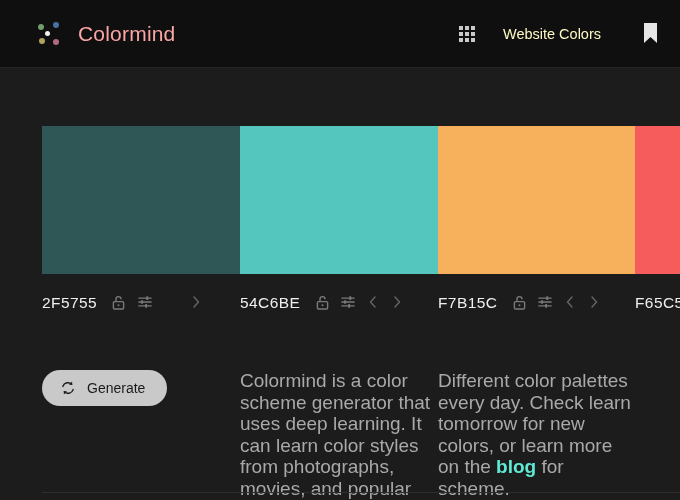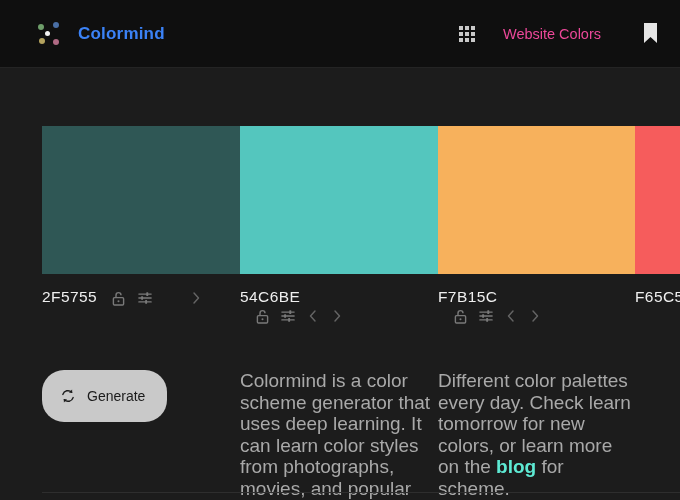--- a/index.html
+++ b/index.html
@@ -49,40 +49,39 @@
     height: 6px;
     border-radius: 50%;
   }
   .logo-dots i.d-tl { left: 2px;  top: 4px;  background: #6e9e6a; }
   .logo-dots i.d-tr { left: 17px; top: 2px;  background: #4a6fa5; }
   .logo-dots i.d-c  { left: 9px;  top: 11px; width: 5px; height: 5px; background: #f2f2f2; }
   .logo-dots i.d-bl { left: 3px;  top: 18px; background: #b3a25e; }
   .logo-dots i.d-br { left: 17px; top: 19px; background: #b06a84; }
 
   #brand-name {
-    font-size: 17px;
-    color: #3b82f6;
+    font-size: 21px;
+    color: #fca5a5;
     letter-spacing: 0.2px;
-    font-weight: bold;
   }
 
   #nav-right {
     margin-left: auto;
     display: flex;
     align-items: center;
     gap: 0px;
     padding-right: 0px;
   }
 
   .nav-link {
     display: flex;
     align-items: center;
     gap: 28px;
     font-size: 14.5px;
-    color: #ec4899;
+    color: #fef9c3;
     cursor: pointer;
     padding: 0 16px;
   }
 
   .grid-icon {
     display: grid;
     grid-template-columns: repeat(3, 4px);
     grid-template-rows: repeat(3, 4px);
     gap: 2px;
   }
@@ -117,21 +116,21 @@
   #swatch-controls {
     position: absolute;
     left: 42px;
     top: 288px;
     width: 700px;
     display: flex;
   }
   .swatch-ctl {
     flex: 0 0 auto;
     display: flex;
-    align-items: flex-start;
+    align-items: flex-end;
     height: 24px;
   }
   .hex-label {
     font-size: 15.5px;
     color: #efefef;
     letter-spacing: 0.4px;
     font-family: "Liberation Sans", sans-serif;
     cursor: pointer;
     white-space: nowrap;
   }
@@ -167,21 +166,21 @@
   }
 
   #generate-btn {
     display: inline-flex;
     align-items: center;
     gap: 11px;
     background: #c9c9c9;
     color: #1b1b1b;
     border: none;
     border-radius: 22px;
-    height: 52px;
+    height: 36px;
     padding: 0 22px 0 18px;
     font-size: 14px;
     font-family: "Liberation Sans", sans-serif;
     cursor: pointer;
   }
 
   .body-col {
     font-size: 19px;
     line-height: 21.5px;
     color: #a9a9a9;
@@ -281,21 +280,21 @@
             <path d="M8 2 L3.5 7 L8 12" fill="none" stroke="#bdbdbd" stroke-width="1.4" stroke-linecap="round" stroke-linejoin="round"></path>
           </svg>
         </span>
         <span class="icon-btn arrow">
           <svg width="12" height="14" viewBox="0 0 12 14">
             <path d="M4 2 L8.5 7 L4 12" fill="none" stroke="#bdbdbd" stroke-width="1.4" stroke-linecap="round" stroke-linejoin="round"></path>
           </svg>
         </span>
       </span>
     </div>
-    <div class="swatch-ctl" style="width: 198px; flex-direction: column;">
+    <div class="swatch-ctl" style="width: 198px;">
       <span class="hex-label">54C6BE</span>
       <span class="ctl-icons">
         <span class="icon-btn">
           <svg width="13" height="15" viewBox="0 0 14 16">
             <rect x="1.5" y="7" width="11" height="8" rx="1.2" fill="none" stroke="#c6c6c6" stroke-width="1.5"></rect>
             <path d="M4.3 7 V4.4 a2.7 2.7 0 0 1 5.4 0" fill="none" stroke="#c6c6c6" stroke-width="1.5"></path>
             <circle cx="7" cy="11" r="1.1" fill="#c6c6c6"></circle>
           </svg>
         </span>
         <span class="icon-btn">
@@ -317,21 +316,21 @@
             <path d="M8 2 L3.5 7 L8 12" fill="none" stroke="#bdbdbd" stroke-width="1.4" stroke-linecap="round" stroke-linejoin="round"></path>
           </svg>
         </span>
         <span class="icon-btn arrow">
           <svg width="12" height="14" viewBox="0 0 12 14">
             <path d="M4 2 L8.5 7 L4 12" fill="none" stroke="#bdbdbd" stroke-width="1.4" stroke-linecap="round" stroke-linejoin="round"></path>
           </svg>
         </span>
       </span>
     </div>
-    <div class="swatch-ctl" style="width: 197px; flex-direction: column;">
+    <div class="swatch-ctl" style="width: 197px;">
       <span class="hex-label">F7B15C</span>
       <span class="ctl-icons">
         <span class="icon-btn">
           <svg width="13" height="15" viewBox="0 0 14 16">
             <rect x="1.5" y="7" width="11" height="8" rx="1.2" fill="none" stroke="#c6c6c6" stroke-width="1.5"></rect>
             <path d="M4.3 7 V4.4 a2.7 2.7 0 0 1 5.4 0" fill="none" stroke="#c6c6c6" stroke-width="1.5"></path>
             <circle cx="7" cy="11" r="1.1" fill="#c6c6c6"></circle>
           </svg>
         </span>
         <span class="icon-btn">

